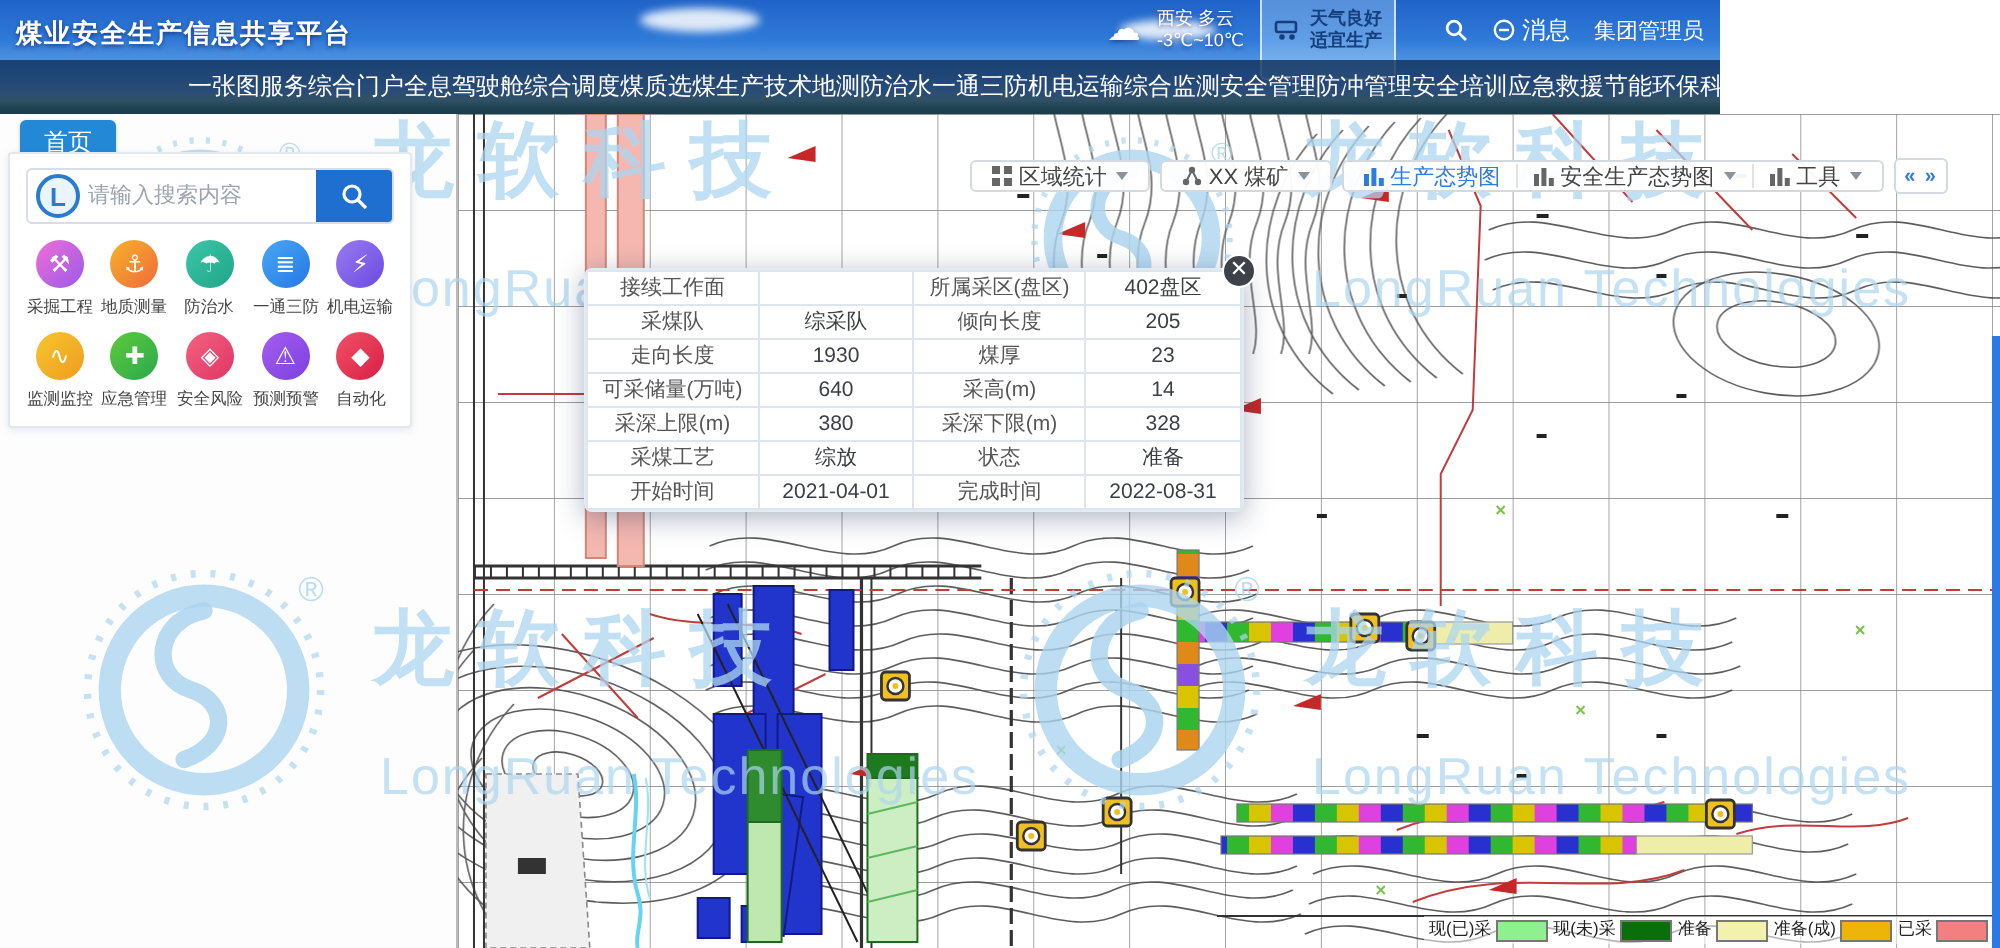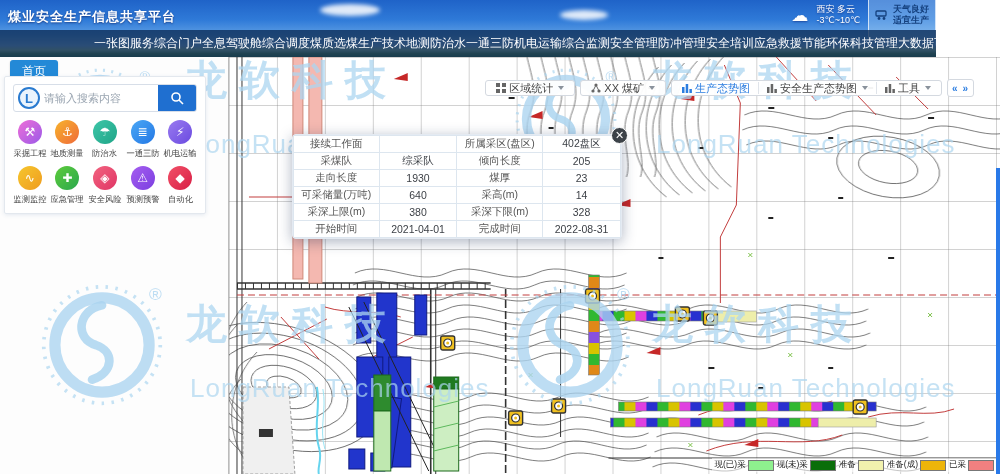--- a/index.html
+++ b/index.html
@@ -1,21 +1,21 @@
 <!DOCTYPE html>
 <html><head>
 <meta charset="utf-8">
 <style>
   * { margin:0; padding:0; box-sizing:border-box; }
   html,body { width:1000px; height:474px; overflow:hidden;
     font-family:"Liberation Sans","DejaVu Sans",sans-serif; background:#fff; }
   .stage { position:relative; width:1000px; height:474px; overflow:hidden; }
 
   
-  .banner { position:absolute; left:0; top:0; width:936px; height:57px;
+  .banner { position:absolute; left:0; top:0; width:860px; height:57px;
     background:linear-gradient(180deg,#1f63c8 0%,#2f7ad8 35%,#5e9fe4 62%,#9cc6ee 80%,#b9d8a0 88%,#6f9c4a 94%,#4d7c33 100%); }
   .cloudblob { position:absolute; background:rgba(255,255,255,.85); border-radius:50%; filter:blur(2px); }
   .banner-title { position:absolute; left:8px; top:8px; color:#fff; font-size:13px; font-weight:bold;
     text-shadow:0 1px 2px rgba(0,0,60,.5); letter-spacing:1px; }
   .weather { position:absolute; right:0; top:2px; height:26px; display:flex; align-items:center; gap:8px; color:#fff; }
   .wx-cloud { font-size:17px; color:#fff; text-shadow:0 1px 2px rgba(0,0,80,.4); }
   .wx-text { font-size:9px; line-height:11px; text-shadow:0 1px 2px rgba(0,0,80,.5); }
   .wx-badge { display:flex; align-items:center; gap:4px; border:1px solid rgba(255,255,255,.7);
     background:rgba(190,225,255,.35); border-radius:3px; padding:13px 6px; }
   .wx-badge .lines { font-size:9px; line-height:11px; color:#14407e; font-weight:bold; }
@@ -126,20 +126,36 @@
       <div class="wx-badge">
         <svg width="14" height="11" viewBox="0 0 14 11">
           <rect x="1" y="1" width="10" height="5" rx="1" fill="none" stroke="#14407e" stroke-width="1.3"></rect>
           <circle cx="4" cy="8.5" r="1.4" fill="#14407e"></circle>
             <circle cx="9" cy="8.5" r="1.4" fill="#14407e"></circle>
         </svg>
         <div class="lines">
           <div>天气良好</div>
           <div>适宜生产</div>
         </div>
+      </div>
+      <div class="top-actions">
+        <span class="top-ico">
+          <svg width="12" height="12" viewBox="0 0 12 12">
+              <circle cx="5" cy="5" r="3.4" fill="none" stroke="#fff" stroke-width="1.4"></circle>
+              <line x1="7.6" y1="7.6" x2="11" y2="11" stroke="#fff" stroke-width="1.4"></line>
+            </svg>
+        </span>
+        <span class="top-ico">
+          <svg width="12" height="12" viewBox="0 0 12 12">
+              <circle cx="6" cy="6" r="4.6" fill="none" stroke="#fff" stroke-width="1.2"></circle>
+              <line x1="3.5" y1="6" x2="8.5" y2="6" stroke="#fff" stroke-width="1.2"></line>
+            </svg>
+          <span>消息</span>
+        </span>
+        <span class="admin">集团管理员</span>
       </div>
     </div>
 
     <div class="navbar">
       <div class="burger">
           <i></i>
           <i></i>
           <i></i>
         </div>
       <div class="nav-items">
@@ -576,20 +592,26 @@
           <td class="k">采高(m)</td>
               <td class="v">14</td>
         </tr>
         <tr>
           <td class="k">采深上限(m)</td>
               <td class="v">380</td>
           <td class="k">采深下限(m)</td>
               <td class="v">328</td>
         </tr>
         <tr>
+          <td class="k">采煤工艺</td>
+              <td class="v">综放</td>
+          <td class="k">状态</td>
+              <td class="v">准备</td>
+        </tr>
+        <tr>
           <td class="k">开始时间</td>
               <td class="v">2021-04-01</td>
           <td class="k">完成时间</td>
               <td class="v">2022-08-31</td>
         </tr>
       </tbody>
         </table>
     </div>
 
     <div class="legend">

